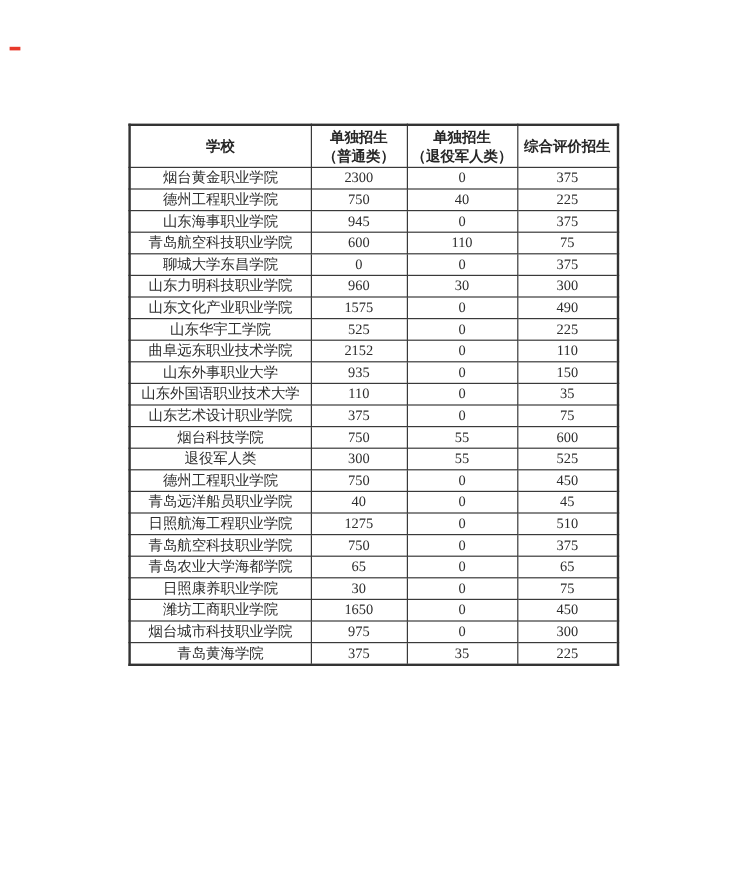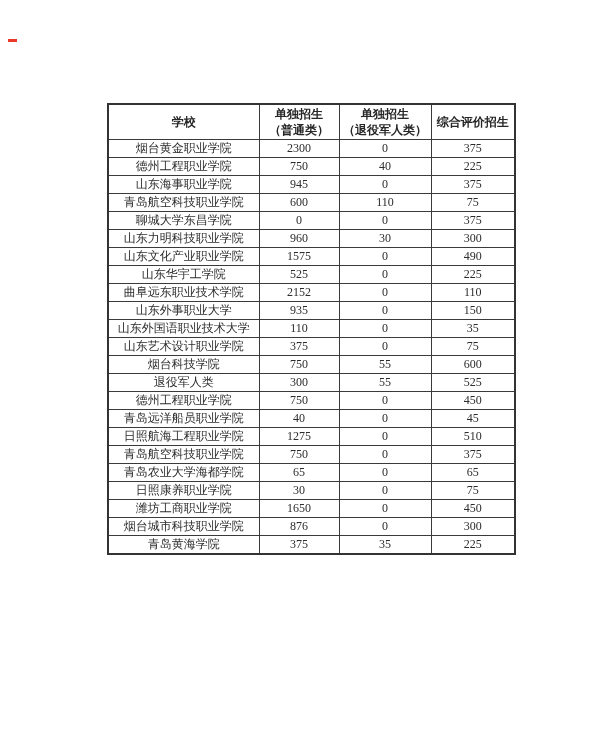--- a/index.html
+++ b/index.html
@@ -218,21 +218,21 @@
           <td>75</td>
         </tr>
         <tr>
           <td>潍坊工商职业学院</td>
           <td>1650</td>
           <td>0</td>
           <td>450</td>
         </tr>
         <tr>
           <td>烟台城市科技职业学院</td>
-          <td>876</td>
+          <td>975</td>
           <td>0</td>
           <td>300</td>
         </tr>
         <tr>
           <td>青岛黄海学院</td>
           <td>375</td>
           <td>35</td>
           <td>225</td>
         </tr>
       </tbody>

